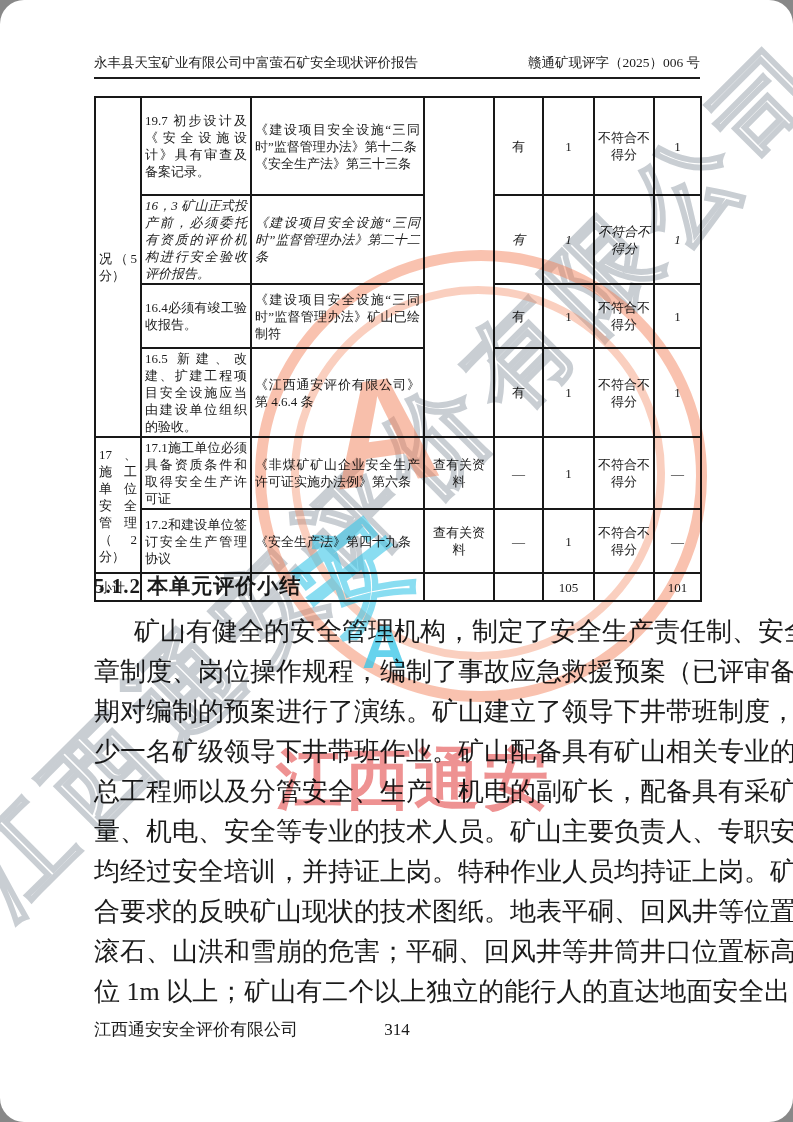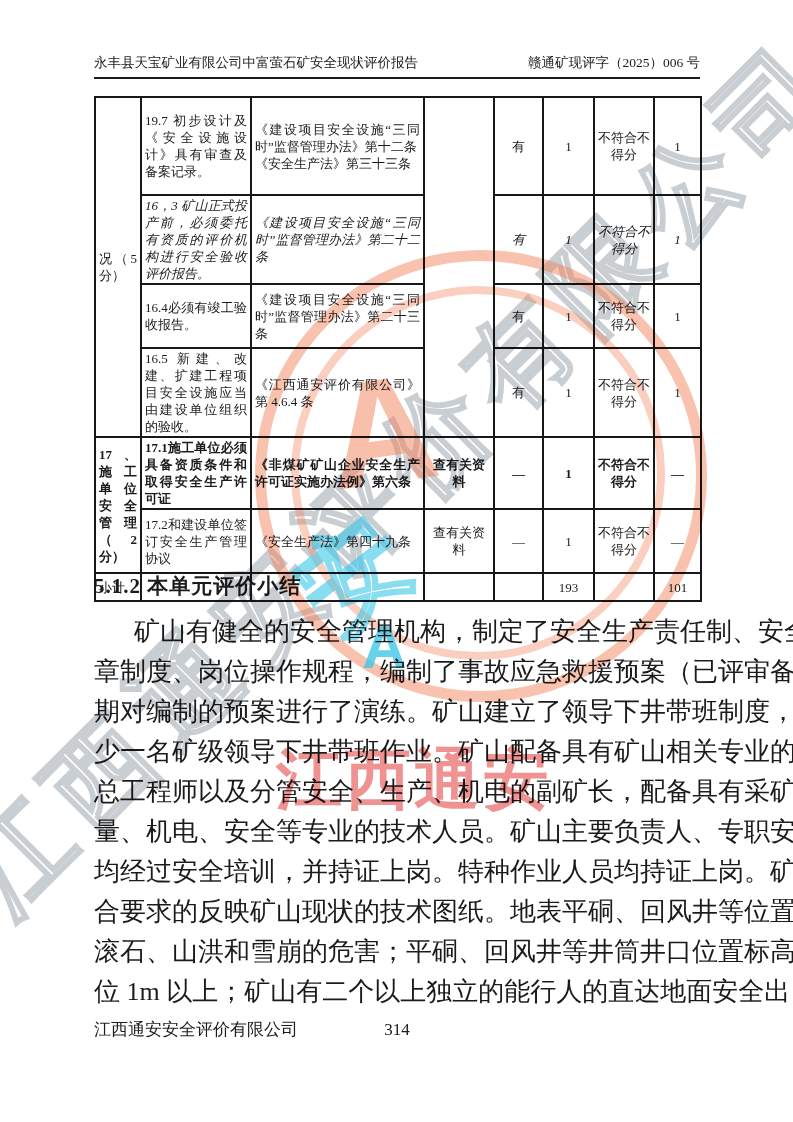--- a/index.html
+++ b/index.html
@@ -4,20 +4,21 @@
 <style>
   html,body { margin:0; padding:0; background:#888; }
   .page {
     position: relative;
     width: 793px; height: 1122px;
     margin: 0 auto;
     background: #ffffff;
     overflow: hidden;
     font-family: "Liberation Serif", "DejaVu Serif", serif;
     color: #1b1b1b;
+    border-radius: 24px;
   }
 
   
   .hdr {
     position: absolute; left: 94px; width: 606px; top: 54px;
     display: flex; justify-content: space-between; align-items: flex-end;
     font-size: 13.5px; line-height: 18px; white-space: nowrap;
   }
   .hdr-rule { position: absolute; left: 94px; width: 606px; top: 77px;
     border-top: 2px solid #1c1c1c; }
@@ -33,21 +34,21 @@
     padding: 1px 3px; vertical-align: middle;
     overflow: hidden;
   }
   td.c-group { font-size: 16px; line-height: 20px; vertical-align: top;
     text-align: justify; text-justify: inter-character; padding: 2px 2px; margin-top: 28px; }
   td.c-item  { text-align: justify; text-justify: inter-character; vertical-align: middle; }
   td.c-basis { text-align: justify; text-justify: inter-character; white-space: pre-line; }
   td.c-mid   { text-align: center; }
   td.c-sub   { font-size: 16px; line-height: 18px; }
   tr.r1 { height: 98px; } tr.r2 { height: 79px; font-style: italic; } tr.r3 { height: 64px; margin-left: 32px; }
-  tr.r4 { height: 83px; } tr.r5 { height: 56px; font-weight: bold; } tr.r6 { height: 64px; }
+  tr.r4 { height: 83px; } tr.r5 { height: 56px; } tr.r6 { height: 64px; }
   tr.r7 { height: 28px; margin-top: 36px; }
 
   
   .sec-heading {
     position: absolute; left: 94px; top: 572px; width: 727px;
     font-size: 21px; font-weight: bold; letter-spacing: 1px;
   }
   .body-text { position: absolute; left: 94px; top: 612px; width: 606px; }
   .body-text .bline {
     height: 40px; line-height: 40px; font-size: 26px;
@@ -140,21 +141,21 @@
     <tr class="r2">
       <td class="c-item">16，3 矿山正式投产前，必须委托有资质的评价机构进行安全验收评价报告。</td>
       <td class="c-basis">《建设项目安全设施“三同时”监督管理办法》第二十二条</td>
       <td class="c-mid">有</td>
       <td class="c-mid">1</td>
       <td class="c-mid">不符合不得分</td>
       <td class="c-mid">1</td>
     </tr>
     <tr class="r3">
       <td class="c-item">16.4必须有竣工验收报告。</td>
-      <td class="c-basis">《建设项目安全设施“三同时”监督管理办法》第二十三条</td>
+      <td class="c-basis">《建设项目安全设施“三同时”监督管理办法》矿山已绘制符</td>
       <td class="c-mid">有</td>
       <td class="c-mid">1</td>
       <td class="c-mid">不符合不得分</td>
       <td class="c-mid">1</td>
     </tr>
     <tr class="r4">
       <td class="c-item">16.5 新建、改建、扩建工程项目安全设施应当由建设单位组织的验收。</td>
       <td class="c-basis">《江西通安评价有限公司》第 4.6.4 条</td>
       <td class="c-mid">有</td>
       <td class="c-mid">1</td>
@@ -179,21 +180,21 @@
       <td class="c-mid">1</td>
       <td class="c-mid">不符合不得分</td>
       <td class="c-mid">—</td>
     </tr>
     <tr class="r7">
       <td class="c-sub">小计</td>
       <td></td>
       <td></td>
       <td></td>
       <td></td>
-      <td class="c-mid c-sub">193</td>
+      <td class="c-mid c-sub">105</td>
       <td></td>
       <td class="c-mid c-sub">101</td>
     </tr>
   </tbody>
     </table>
 
   <div class="sec-heading">5.1.2 本单元评价小结</div>
 
   <div class="body-text">
     <div class="bline first">矿山有健全的安全管理机构，制定了安全生产责任制、安全管理规</div>

